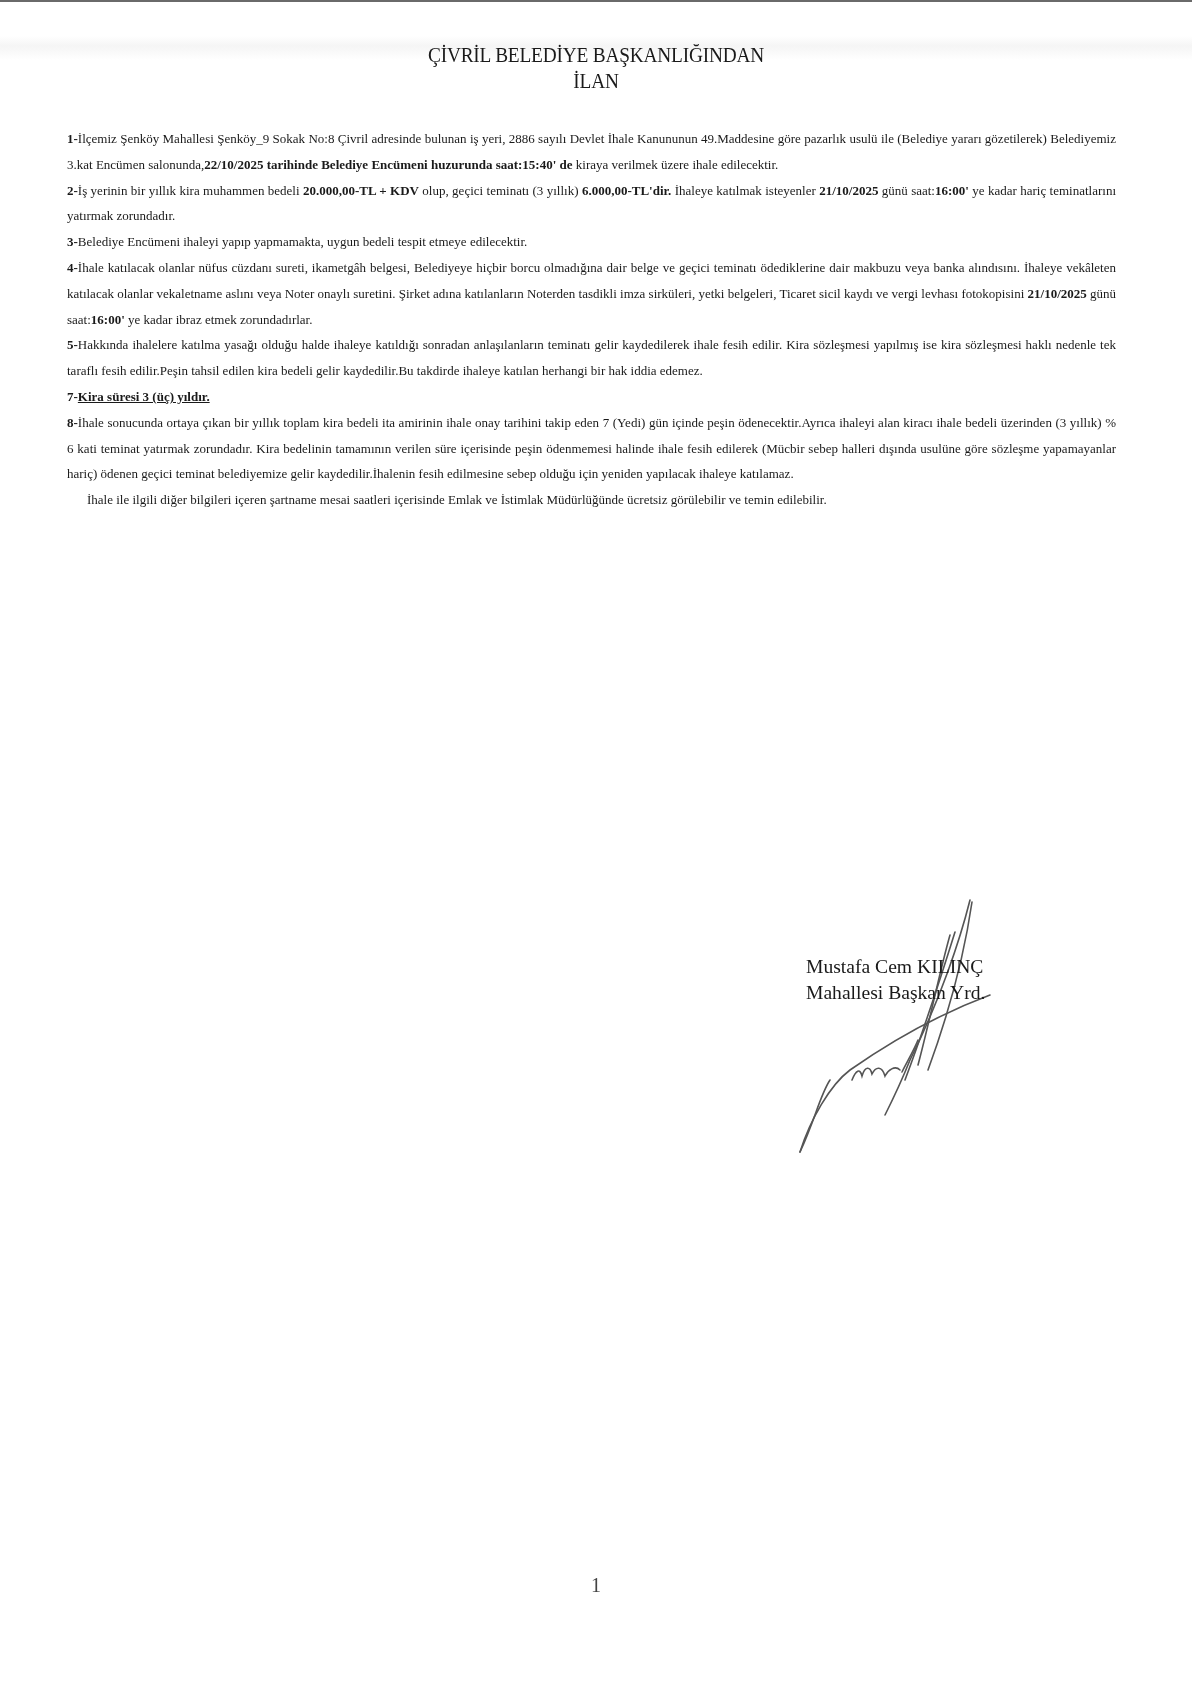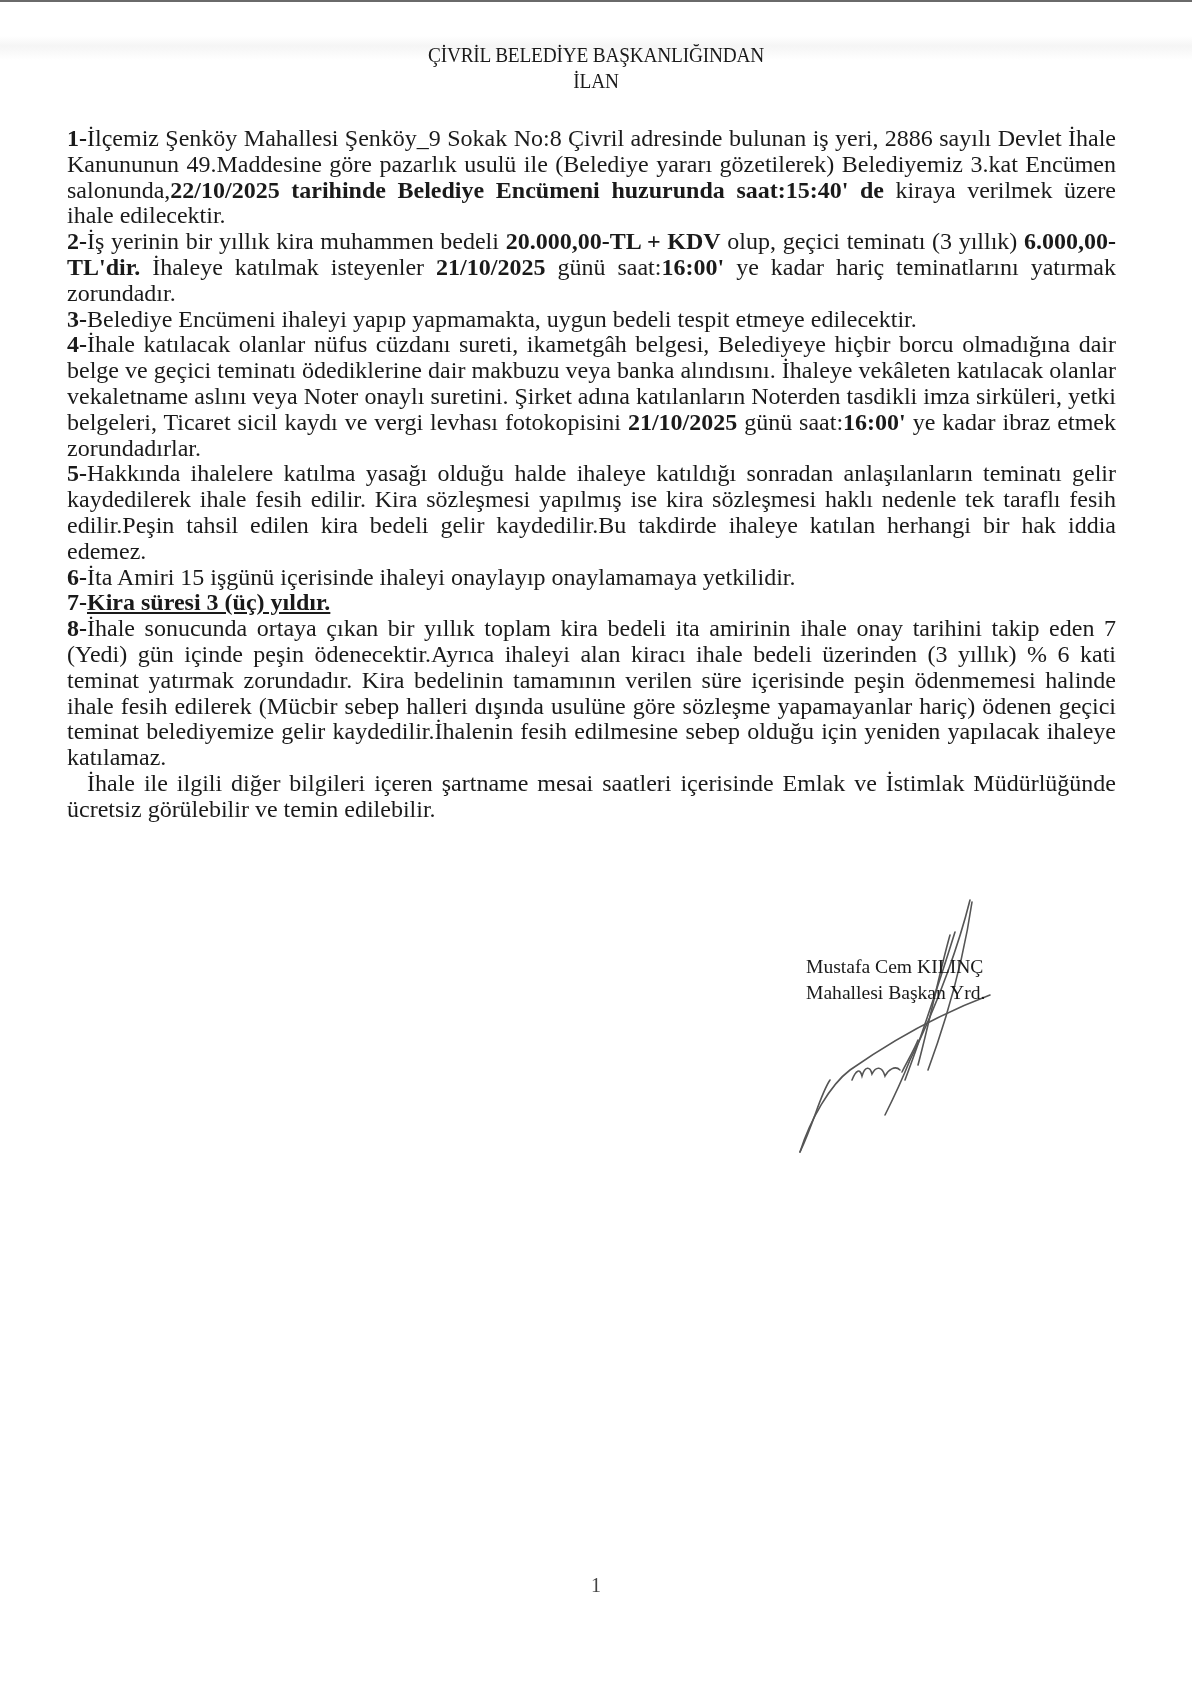--- a/index.html
+++ b/index.html
@@ -22,21 +22,21 @@
   }
   .header {
     position: absolute; left: 0; top: 42px; width: 1192px;
     text-align: center;
     font-size: 21px; line-height: 26px;
     letter-spacing: -0.2px;
     transform: scaleX(0.92);
   }
   .body {
     position: absolute; left: 67px; top: 126px; width: 1049px;
-    font-size: 24px; line-height: 25.8px;
+    font-size: 13px; line-height: 25.8px;
     text-align: justify;
   }
   .body p { margin: 0; }
   .body b { font-weight: bold; }
   .u { text-decoration: underline; font-weight: bold; margin-top: 44px; }
   .indent { text-indent: 20px; }
   .sig {
     position: absolute; left: 806px; top: 954px;
     font-size: 19.6px; line-height: 26px;
   }
@@ -69,23 +69,20 @@
   <p>
     <b>3-</b><span>Belediye Encümeni ihaleyi yapıp yapmamakta, uygun bedeli tespit etmeye edilecektir.</span>
   </p>
   <p>
     <b>4-</b><span>İhale katılacak olanlar nüfus cüzdanı sureti, ikametgâh belgesi, Belediyeye hiçbir borcu olmadığına dair belge ve geçici teminatı ödediklerine dair makbuzu veya banka alındısını. İhaleye vekâleten katılacak olanlar vekaletname aslını veya Noter onaylı suretini. Şirket adına katılanların Noterden tasdikli imza sirküleri, yetki belgeleri, Ticaret sicil kaydı ve vergi levhası fotokopisini </span><b>21/10/2025</b><span> günü saat:</span><b>16:00'</b><span> ye kadar ibraz etmek zorundadırlar.</span>
   </p>
   <p>
     <b>5-</b><span>Hakkında ihalelere katılma yasağı olduğu halde ihaleye katıldığı sonradan anlaşılanların teminatı gelir kaydedilerek ihale fesih edilir. Kira sözleşmesi yapılmış ise kira sözleşmesi haklı nedenle tek taraflı fesih edilir.Peşin tahsil edilen kira bedeli gelir kaydedilir.Bu takdirde ihaleye katılan herhangi bir hak iddia edemez.</span>
   </p>
   <p>
-    <b>6-</b><span>İta Amiri 15 işgünü içerisinde ihaleyi onaylayıp onaylamamaya yetkilidir.</span>
-  </p>
-  <p>
     <b>7-</b><span class="u">Kira süresi 3 (üç) yıldır.</span>
   </p>
   <p>
     <b>8-</b><span>İhale sonucunda ortaya çıkan bir yıllık toplam kira bedeli ita amirinin ihale onay tarihini takip eden 7 (Yedi) gün içinde peşin ödenecektir.Ayrıca ihaleyi alan kiracı ihale bedeli üzerinden (3 yıllık) % 6 kati teminat yatırmak zorundadır. Kira bedelinin tamamının verilen süre içerisinde peşin ödenmemesi halinde ihale fesih edilerek (Mücbir sebep halleri dışında usulüne göre sözleşme yapamayanlar hariç) ödenen geçici teminat belediyemize gelir kaydedilir.İhalenin fesih edilmesine sebep olduğu için yeniden yapılacak ihaleye katılamaz.</span>
   </p>
   <p class="indent">İhale ile ilgili diğer bilgileri içeren şartname mesai saatleri içerisinde Emlak ve İstimlak Müdürlüğünde ücretsiz görülebilir ve temin edilebilir.</p>
 </div>
 
 <svg class="signature" viewBox="0 0 260 270">
   <g fill="none" stroke="#555" stroke-width="1.6" stroke-linecap="round">

